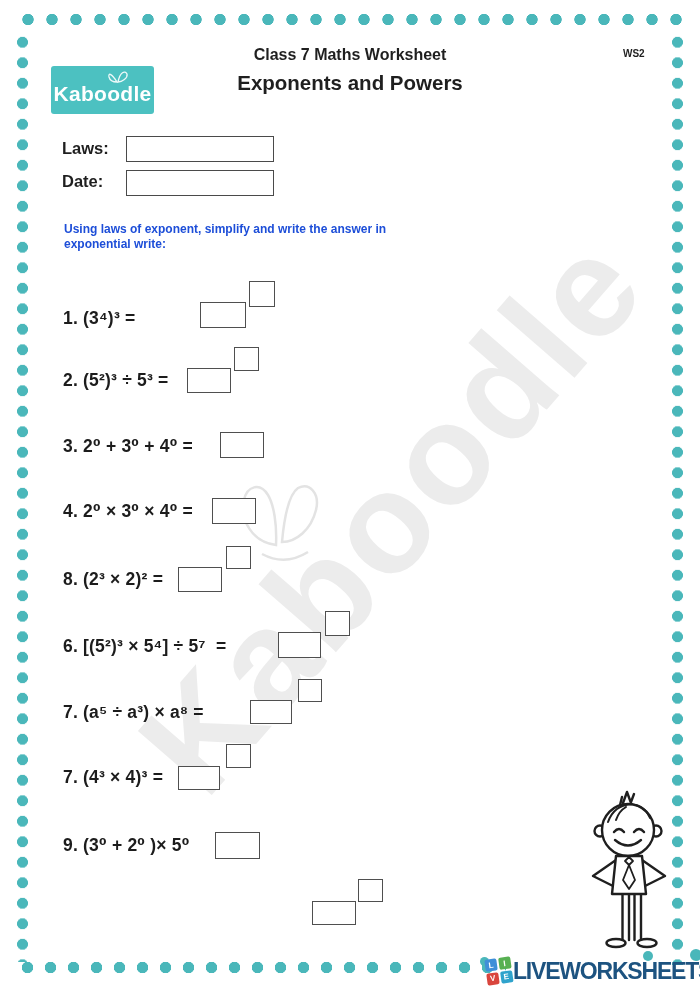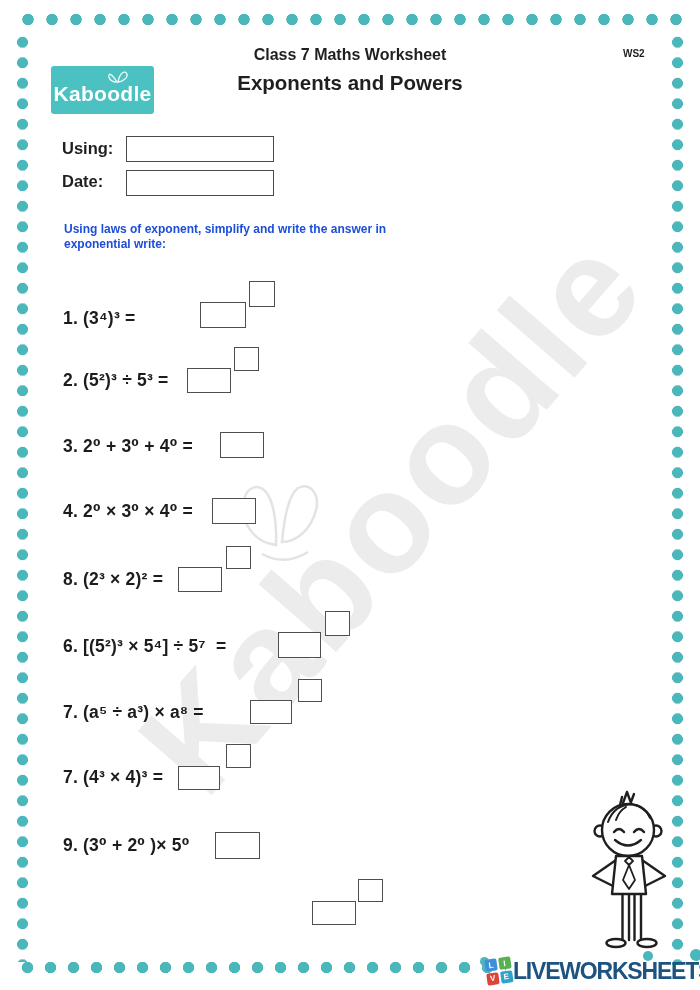--- a/index.html
+++ b/index.html
@@ -104,21 +104,21 @@
       <path d="M10 13 C5 5 1 3 2 8 C3 12 7 13 10 13 Z"></path>
       <path d="M11 13 C13 3 18 1 20 5 C21 9 15 13 11 13 Z"></path>
     </svg>
     <span class="brand-text">Kaboodle</span>
   </div>
 
   <div class="h-line h-course">Class 7 Maths Worksheet</div>
   <div class="ws-code">WS2</div>
   <div class="h-line h-title">Exponents and Powers</div>
 
-  <div class="flabel fl-name">Using:</div>
+  <div class="flabel fl-name">Laws:</div>
   <input class="finput fi-name" value="" style="">
   <div class="flabel fl-date">Date:</div>
   <input class="finput fi-date" value="" style="">
 
   <div class="instr">
     <div>Using laws of exponent, simplify and write the answer in</div>
     <div>exponential write:</div>
   </div>
 
   <div class="prob" style="top:308px">1. (3⁴)³ =</div>

